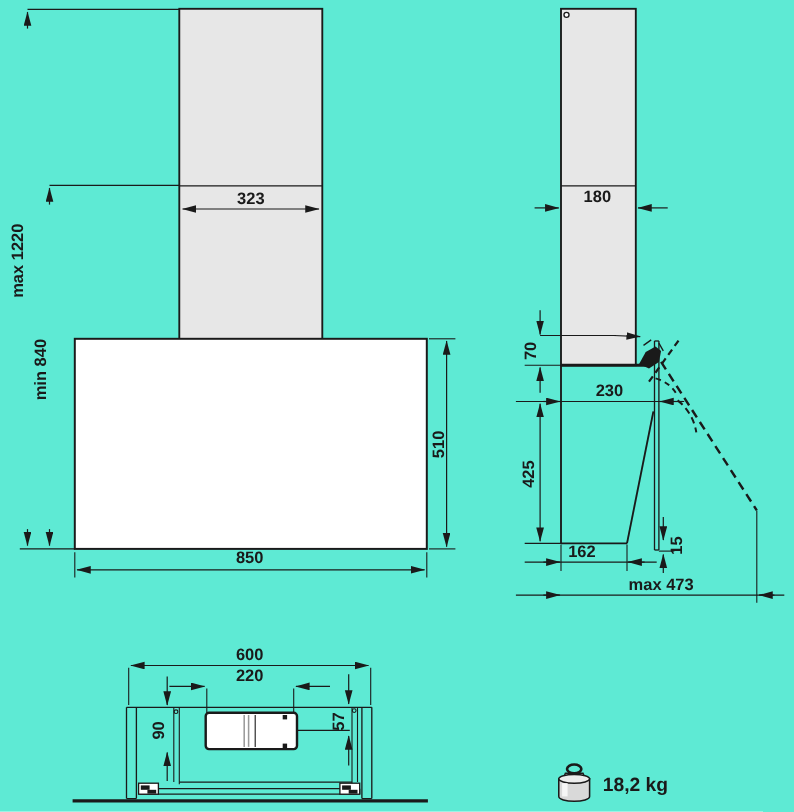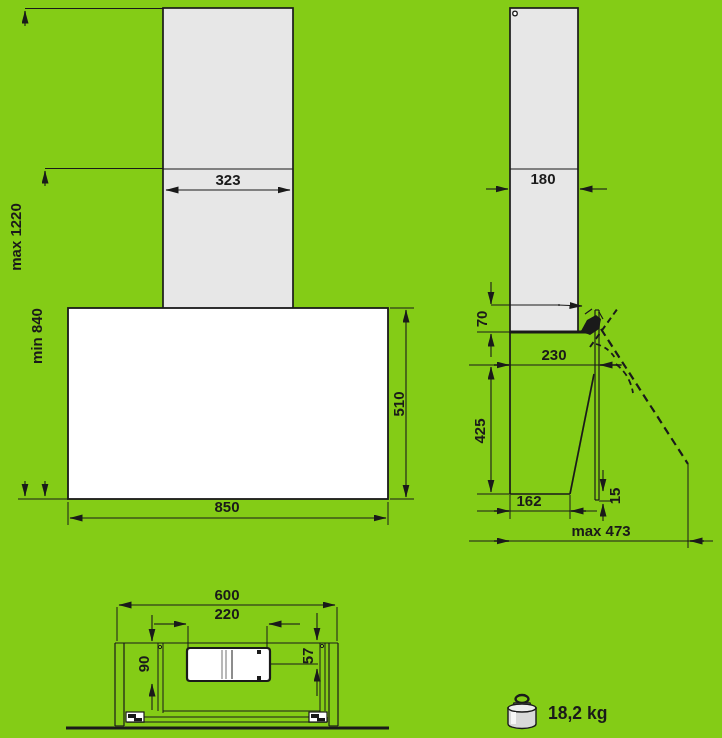--- a/index.html
+++ b/index.html
@@ -1,16 +1,16 @@
 <!DOCTYPE html>
 <html><head>
 <meta charset="utf-8">
 <style>
   html,body{margin:0;padding:0;background:#ffffff;}
-  .stage{width:722px;height:738px;position:relative;background:#84cc16;}
+  .stage{width:722px;height:738px;position:relative;background:#5eead4;}
   svg{display:block;}
   text.dim{font-family:"Liberation Sans",sans-serif;font-weight:700;font-size:15px;fill:#1a1a1a;}
   text.dim-kg{font-family:"Liberation Sans",sans-serif;font-weight:700;font-size:17.5px;fill:#1a1a1a;}
   .obj{stroke:#1a1a1a;stroke-width:1.7;fill:none;}
   .objthin{stroke:#1a1a1a;stroke-width:1.2;fill:none;}
   .bold{stroke:#1a1a1a;stroke-width:2.8;fill:none;}
   .dl{stroke:#1a1a1a;stroke-width:1.1;fill:none;}
   .ext{stroke:#1a1a1a;stroke-width:1;fill:none;}
   .dash{stroke:#1a1a1a;fill:none;}
 </style>

